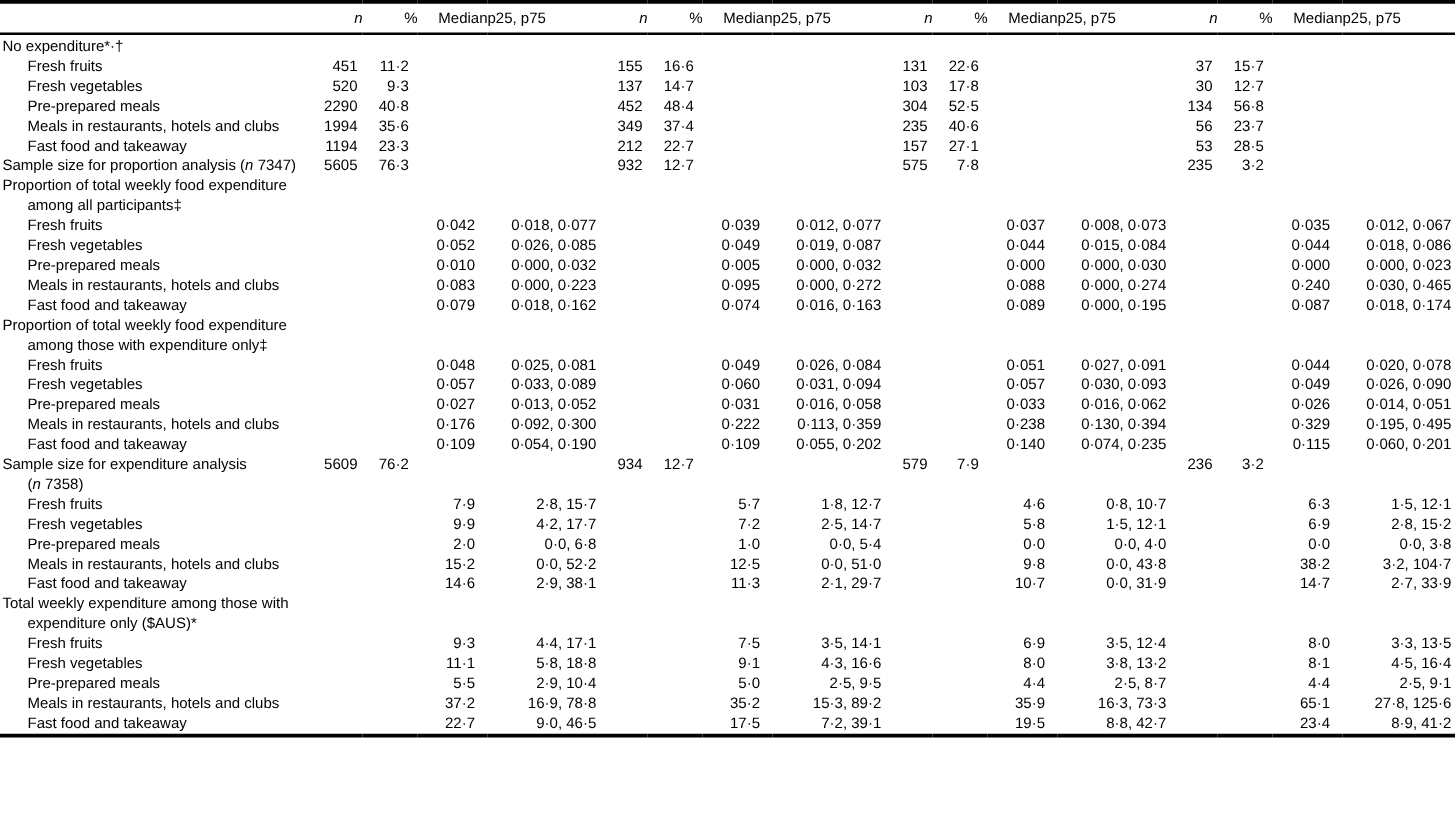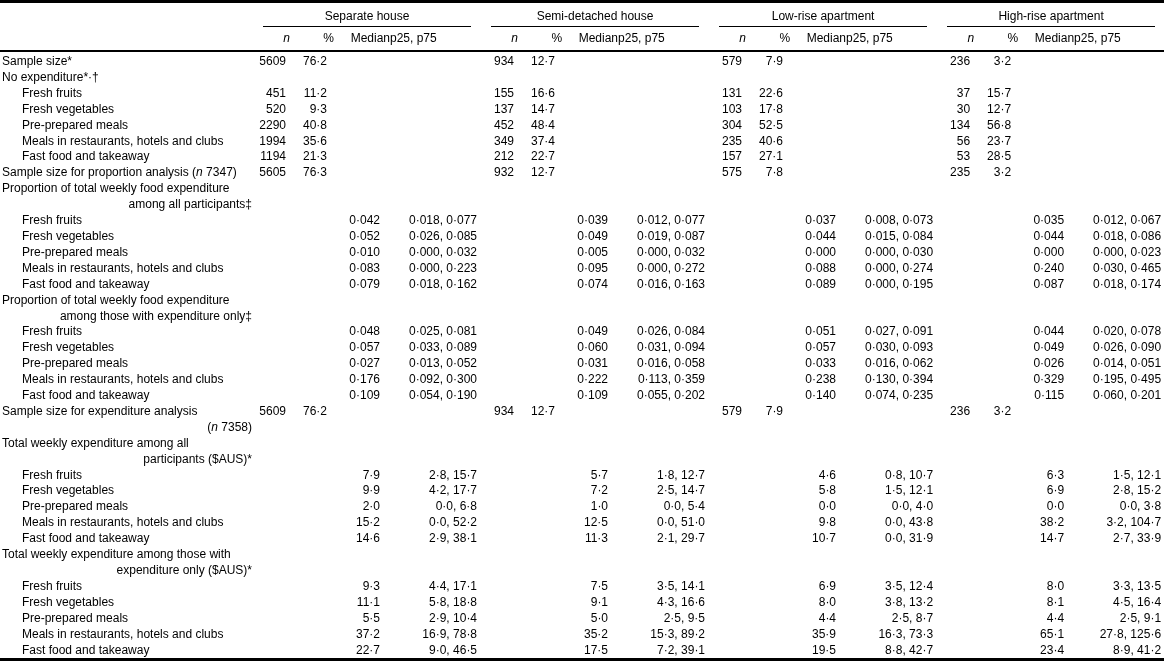--- a/index.html
+++ b/index.html
@@ -14,21 +14,21 @@
   thead tr.subrow th{padding:4px 0 5px;border-bottom:2px solid #000;white-space:nowrap;}
   thead th.c0{text-align:right;padding-right:4px;}
   thead th.c1{text-align:right;padding-right:7px;}
   thead th.c2{text-align:right;}
   thead th.c3{text-align:left;}
   
   tbody td{line-height:15.9px;white-space:nowrap;}
   tbody tr:first-child td{padding-top:2px;}
   td.lbl{text-align:left;padding-left:2px;}
   td.lbl .ind{padding-left:20px;}
-  td.lbl .cont{padding-left:20px;text-align:right;}
+  td.lbl .cont{padding-left:20px;}
   td.c0{text-align:right;padding-right:4px;}
   td.c1{text-align:right;padding-right:7px;}
   td.c2{text-align:right;padding-right:10px;}
   td.c3{text-align:right;padding-right:3px;}
   .it{font-style:italic;}
 </style>
 </head>
 <body>
 
 <table id="tbl">
@@ -45,35 +45,20 @@
       <col style="width: 38px;">
       <col style="width: 44px;">
       <col style="width: 56px;">
       <col style="width: 90px;">
       <col style="width: 38px;">
       <col style="width: 44px;">
       <col style="width: 56px;">
       <col style="width: 90px;">
     </colgroup>
     <thead>
-      <tr class="grouprow">
-        <th class="lbl"></th>
-        <th class="grp" colspan="4">
-          <span class="spanner">Separate house</span>
-        </th>
-        <th class="grp" colspan="4">
-          <span class="spanner">Semi-detached house</span>
-        </th>
-        <th class="grp" colspan="4">
-          <span class="spanner">Low-rise apartment</span>
-        </th>
-        <th class="grp" colspan="4">
-          <span class="spanner">High-rise apartment</span>
-        </th>
-      </tr>
       <tr class="subrow">
         <th class="lbl"></th>
         <th class="sub c0"><span class="it">n</span></th>
         <th class="sub c1"><span>%</span></th>
         <th class="sub c2"><span>Median</span></th>
         <th class="sub c3"><span>p25, p75</span></th>
         <th class="sub c0"><span class="it">n</span></th>
         <th class="sub c1"><span>%</span></th>
         <th class="sub c2"><span>Median</span></th>
         <th class="sub c3"><span>p25, p75</span></th>
@@ -83,481 +68,438 @@
         <th class="sub c3"><span>p25, p75</span></th>
         <th class="sub c0"><span class="it">n</span></th>
         <th class="sub c1"><span>%</span></th>
         <th class="sub c2"><span>Median</span></th>
         <th class="sub c3"><span>p25, p75</span></th>
       </tr>
     </thead>
     <tbody>
       <tr>
         <td class="lbl">
-          <div>Sample size*</div>
+          <div>No expenditure*·†</div>
+        </td>
+        <td class="num c0"></td>
+        <td class="num c1"></td>
+        <td class="num c2"></td>
+        <td class="num c3"></td>
+        <td class="num c0"></td>
+        <td class="num c1"></td>
+        <td class="num c2"></td>
+        <td class="num c3"></td>
+        <td class="num c0"></td>
+        <td class="num c1"></td>
+        <td class="num c2"></td>
+        <td class="num c3"></td>
+        <td class="num c0"></td>
+        <td class="num c1"></td>
+        <td class="num c2"></td>
+        <td class="num c3"></td>
+      </tr>
+      <tr>
+        <td class="lbl">
+          <div class="ind">Fresh fruits</div>
+        </td>
+        <td class="num c0">451</td>
+        <td class="num c1">11·2</td>
+        <td class="num c2"></td>
+        <td class="num c3"></td>
+        <td class="num c0">155</td>
+        <td class="num c1">16·6</td>
+        <td class="num c2"></td>
+        <td class="num c3"></td>
+        <td class="num c0">131</td>
+        <td class="num c1">22·6</td>
+        <td class="num c2"></td>
+        <td class="num c3"></td>
+        <td class="num c0">37</td>
+        <td class="num c1">15·7</td>
+        <td class="num c2"></td>
+        <td class="num c3"></td>
+      </tr>
+      <tr>
+        <td class="lbl">
+          <div class="ind">Fresh vegetables</div>
+        </td>
+        <td class="num c0">520</td>
+        <td class="num c1">9·3</td>
+        <td class="num c2"></td>
+        <td class="num c3"></td>
+        <td class="num c0">137</td>
+        <td class="num c1">14·7</td>
+        <td class="num c2"></td>
+        <td class="num c3"></td>
+        <td class="num c0">103</td>
+        <td class="num c1">17·8</td>
+        <td class="num c2"></td>
+        <td class="num c3"></td>
+        <td class="num c0">30</td>
+        <td class="num c1">12·7</td>
+        <td class="num c2"></td>
+        <td class="num c3"></td>
+      </tr>
+      <tr>
+        <td class="lbl">
+          <div class="ind">Pre-prepared meals</div>
+        </td>
+        <td class="num c0">2290</td>
+        <td class="num c1">40·8</td>
+        <td class="num c2"></td>
+        <td class="num c3"></td>
+        <td class="num c0">452</td>
+        <td class="num c1">48·4</td>
+        <td class="num c2"></td>
+        <td class="num c3"></td>
+        <td class="num c0">304</td>
+        <td class="num c1">52·5</td>
+        <td class="num c2"></td>
+        <td class="num c3"></td>
+        <td class="num c0">134</td>
+        <td class="num c1">56·8</td>
+        <td class="num c2"></td>
+        <td class="num c3"></td>
+      </tr>
+      <tr>
+        <td class="lbl">
+          <div class="ind">Meals in restaurants, hotels and clubs</div>
+        </td>
+        <td class="num c0">1994</td>
+        <td class="num c1">35·6</td>
+        <td class="num c2"></td>
+        <td class="num c3"></td>
+        <td class="num c0">349</td>
+        <td class="num c1">37·4</td>
+        <td class="num c2"></td>
+        <td class="num c3"></td>
+        <td class="num c0">235</td>
+        <td class="num c1">40·6</td>
+        <td class="num c2"></td>
+        <td class="num c3"></td>
+        <td class="num c0">56</td>
+        <td class="num c1">23·7</td>
+        <td class="num c2"></td>
+        <td class="num c3"></td>
+      </tr>
+      <tr>
+        <td class="lbl">
+          <div class="ind">Fast food and takeaway</div>
+        </td>
+        <td class="num c0">1194</td>
+        <td class="num c1">23·3</td>
+        <td class="num c2"></td>
+        <td class="num c3"></td>
+        <td class="num c0">212</td>
+        <td class="num c1">22·7</td>
+        <td class="num c2"></td>
+        <td class="num c3"></td>
+        <td class="num c0">157</td>
+        <td class="num c1">27·1</td>
+        <td class="num c2"></td>
+        <td class="num c3"></td>
+        <td class="num c0">53</td>
+        <td class="num c1">28·5</td>
+        <td class="num c2"></td>
+        <td class="num c3"></td>
+      </tr>
+      <tr>
+        <td class="lbl">
+          <div><span>Sample size for proportion analysis (</span><span class="it">n</span><span> 7347)</span></div>
+        </td>
+        <td class="num c0">5605</td>
+        <td class="num c1">76·3</td>
+        <td class="num c2"></td>
+        <td class="num c3"></td>
+        <td class="num c0">932</td>
+        <td class="num c1">12·7</td>
+        <td class="num c2"></td>
+        <td class="num c3"></td>
+        <td class="num c0">575</td>
+        <td class="num c1">7·8</td>
+        <td class="num c2"></td>
+        <td class="num c3"></td>
+        <td class="num c0">235</td>
+        <td class="num c1">3·2</td>
+        <td class="num c2"></td>
+        <td class="num c3"></td>
+      </tr>
+      <tr>
+        <td class="lbl">
+          <div>Proportion of total weekly food expenditure</div>
+          <div class="cont">among all participants‡</div>
+        </td>
+        <td class="num c0"></td>
+        <td class="num c1"></td>
+        <td class="num c2"></td>
+        <td class="num c3"></td>
+        <td class="num c0"></td>
+        <td class="num c1"></td>
+        <td class="num c2"></td>
+        <td class="num c3"></td>
+        <td class="num c0"></td>
+        <td class="num c1"></td>
+        <td class="num c2"></td>
+        <td class="num c3"></td>
+        <td class="num c0"></td>
+        <td class="num c1"></td>
+        <td class="num c2"></td>
+        <td class="num c3"></td>
+      </tr>
+      <tr>
+        <td class="lbl">
+          <div class="ind">Fresh fruits</div>
+        </td>
+        <td class="num c0"></td>
+        <td class="num c1"></td>
+        <td class="num c2">0·042</td>
+        <td class="num c3">0·018, 0·077</td>
+        <td class="num c0"></td>
+        <td class="num c1"></td>
+        <td class="num c2">0·039</td>
+        <td class="num c3">0·012, 0·077</td>
+        <td class="num c0"></td>
+        <td class="num c1"></td>
+        <td class="num c2">0·037</td>
+        <td class="num c3">0·008, 0·073</td>
+        <td class="num c0"></td>
+        <td class="num c1"></td>
+        <td class="num c2">0·035</td>
+        <td class="num c3">0·012, 0·067</td>
+      </tr>
+      <tr>
+        <td class="lbl">
+          <div class="ind">Fresh vegetables</div>
+        </td>
+        <td class="num c0"></td>
+        <td class="num c1"></td>
+        <td class="num c2">0·052</td>
+        <td class="num c3">0·026, 0·085</td>
+        <td class="num c0"></td>
+        <td class="num c1"></td>
+        <td class="num c2">0·049</td>
+        <td class="num c3">0·019, 0·087</td>
+        <td class="num c0"></td>
+        <td class="num c1"></td>
+        <td class="num c2">0·044</td>
+        <td class="num c3">0·015, 0·084</td>
+        <td class="num c0"></td>
+        <td class="num c1"></td>
+        <td class="num c2">0·044</td>
+        <td class="num c3">0·018, 0·086</td>
+      </tr>
+      <tr>
+        <td class="lbl">
+          <div class="ind">Pre-prepared meals</div>
+        </td>
+        <td class="num c0"></td>
+        <td class="num c1"></td>
+        <td class="num c2">0·010</td>
+        <td class="num c3">0·000, 0·032</td>
+        <td class="num c0"></td>
+        <td class="num c1"></td>
+        <td class="num c2">0·005</td>
+        <td class="num c3">0·000, 0·032</td>
+        <td class="num c0"></td>
+        <td class="num c1"></td>
+        <td class="num c2">0·000</td>
+        <td class="num c3">0·000, 0·030</td>
+        <td class="num c0"></td>
+        <td class="num c1"></td>
+        <td class="num c2">0·000</td>
+        <td class="num c3">0·000, 0·023</td>
+      </tr>
+      <tr>
+        <td class="lbl">
+          <div class="ind">Meals in restaurants, hotels and clubs</div>
+        </td>
+        <td class="num c0"></td>
+        <td class="num c1"></td>
+        <td class="num c2">0·083</td>
+        <td class="num c3">0·000, 0·223</td>
+        <td class="num c0"></td>
+        <td class="num c1"></td>
+        <td class="num c2">0·095</td>
+        <td class="num c3">0·000, 0·272</td>
+        <td class="num c0"></td>
+        <td class="num c1"></td>
+        <td class="num c2">0·088</td>
+        <td class="num c3">0·000, 0·274</td>
+        <td class="num c0"></td>
+        <td class="num c1"></td>
+        <td class="num c2">0·240</td>
+        <td class="num c3">0·030, 0·465</td>
+      </tr>
+      <tr>
+        <td class="lbl">
+          <div class="ind">Fast food and takeaway</div>
+        </td>
+        <td class="num c0"></td>
+        <td class="num c1"></td>
+        <td class="num c2">0·079</td>
+        <td class="num c3">0·018, 0·162</td>
+        <td class="num c0"></td>
+        <td class="num c1"></td>
+        <td class="num c2">0·074</td>
+        <td class="num c3">0·016, 0·163</td>
+        <td class="num c0"></td>
+        <td class="num c1"></td>
+        <td class="num c2">0·089</td>
+        <td class="num c3">0·000, 0·195</td>
+        <td class="num c0"></td>
+        <td class="num c1"></td>
+        <td class="num c2">0·087</td>
+        <td class="num c3">0·018, 0·174</td>
+      </tr>
+      <tr>
+        <td class="lbl">
+          <div>Proportion of total weekly food expenditure</div>
+          <div class="cont">among those with expenditure only‡</div>
+        </td>
+        <td class="num c0"></td>
+        <td class="num c1"></td>
+        <td class="num c2"></td>
+        <td class="num c3"></td>
+        <td class="num c0"></td>
+        <td class="num c1"></td>
+        <td class="num c2"></td>
+        <td class="num c3"></td>
+        <td class="num c0"></td>
+        <td class="num c1"></td>
+        <td class="num c2"></td>
+        <td class="num c3"></td>
+        <td class="num c0"></td>
+        <td class="num c1"></td>
+        <td class="num c2"></td>
+        <td class="num c3"></td>
+      </tr>
+      <tr>
+        <td class="lbl">
+          <div class="ind">Fresh fruits</div>
+        </td>
+        <td class="num c0"></td>
+        <td class="num c1"></td>
+        <td class="num c2">0·048</td>
+        <td class="num c3">0·025, 0·081</td>
+        <td class="num c0"></td>
+        <td class="num c1"></td>
+        <td class="num c2">0·049</td>
+        <td class="num c3">0·026, 0·084</td>
+        <td class="num c0"></td>
+        <td class="num c1"></td>
+        <td class="num c2">0·051</td>
+        <td class="num c3">0·027, 0·091</td>
+        <td class="num c0"></td>
+        <td class="num c1"></td>
+        <td class="num c2">0·044</td>
+        <td class="num c3">0·020, 0·078</td>
+      </tr>
+      <tr>
+        <td class="lbl">
+          <div class="ind">Fresh vegetables</div>
+        </td>
+        <td class="num c0"></td>
+        <td class="num c1"></td>
+        <td class="num c2">0·057</td>
+        <td class="num c3">0·033, 0·089</td>
+        <td class="num c0"></td>
+        <td class="num c1"></td>
+        <td class="num c2">0·060</td>
+        <td class="num c3">0·031, 0·094</td>
+        <td class="num c0"></td>
+        <td class="num c1"></td>
+        <td class="num c2">0·057</td>
+        <td class="num c3">0·030, 0·093</td>
+        <td class="num c0"></td>
+        <td class="num c1"></td>
+        <td class="num c2">0·049</td>
+        <td class="num c3">0·026, 0·090</td>
+      </tr>
+      <tr>
+        <td class="lbl">
+          <div class="ind">Pre-prepared meals</div>
+        </td>
+        <td class="num c0"></td>
+        <td class="num c1"></td>
+        <td class="num c2">0·027</td>
+        <td class="num c3">0·013, 0·052</td>
+        <td class="num c0"></td>
+        <td class="num c1"></td>
+        <td class="num c2">0·031</td>
+        <td class="num c3">0·016, 0·058</td>
+        <td class="num c0"></td>
+        <td class="num c1"></td>
+        <td class="num c2">0·033</td>
+        <td class="num c3">0·016, 0·062</td>
+        <td class="num c0"></td>
+        <td class="num c1"></td>
+        <td class="num c2">0·026</td>
+        <td class="num c3">0·014, 0·051</td>
+      </tr>
+      <tr>
+        <td class="lbl">
+          <div class="ind">Meals in restaurants, hotels and clubs</div>
+        </td>
+        <td class="num c0"></td>
+        <td class="num c1"></td>
+        <td class="num c2">0·176</td>
+        <td class="num c3">0·092, 0·300</td>
+        <td class="num c0"></td>
+        <td class="num c1"></td>
+        <td class="num c2">0·222</td>
+        <td class="num c3">0·113, 0·359</td>
+        <td class="num c0"></td>
+        <td class="num c1"></td>
+        <td class="num c2">0·238</td>
+        <td class="num c3">0·130, 0·394</td>
+        <td class="num c0"></td>
+        <td class="num c1"></td>
+        <td class="num c2">0·329</td>
+        <td class="num c3">0·195, 0·495</td>
+      </tr>
+      <tr>
+        <td class="lbl">
+          <div class="ind">Fast food and takeaway</div>
+        </td>
+        <td class="num c0"></td>
+        <td class="num c1"></td>
+        <td class="num c2">0·109</td>
+        <td class="num c3">0·054, 0·190</td>
+        <td class="num c0"></td>
+        <td class="num c1"></td>
+        <td class="num c2">0·109</td>
+        <td class="num c3">0·055, 0·202</td>
+        <td class="num c0"></td>
+        <td class="num c1"></td>
+        <td class="num c2">0·140</td>
+        <td class="num c3">0·074, 0·235</td>
+        <td class="num c0"></td>
+        <td class="num c1"></td>
+        <td class="num c2">0·115</td>
+        <td class="num c3">0·060, 0·201</td>
+      </tr>
+      <tr>
+        <td class="lbl">
+          <div>Sample size for expenditure analysis</div>
+          <div class="cont"><span>(</span><span class="it">n</span><span> 7358)</span></div>
         </td>
         <td class="num c0">5609</td>
         <td class="num c1">76·2</td>
         <td class="num c2"></td>
         <td class="num c3"></td>
         <td class="num c0">934</td>
         <td class="num c1">12·7</td>
         <td class="num c2"></td>
         <td class="num c3"></td>
         <td class="num c0">579</td>
         <td class="num c1">7·9</td>
         <td class="num c2"></td>
         <td class="num c3"></td>
         <td class="num c0">236</td>
         <td class="num c1">3·2</td>
-        <td class="num c2"></td>
-        <td class="num c3"></td>
-      </tr>
-      <tr>
-        <td class="lbl">
-          <div>No expenditure*·†</div>
-        </td>
-        <td class="num c0"></td>
-        <td class="num c1"></td>
-        <td class="num c2"></td>
-        <td class="num c3"></td>
-        <td class="num c0"></td>
-        <td class="num c1"></td>
-        <td class="num c2"></td>
-        <td class="num c3"></td>
-        <td class="num c0"></td>
-        <td class="num c1"></td>
-        <td class="num c2"></td>
-        <td class="num c3"></td>
-        <td class="num c0"></td>
-        <td class="num c1"></td>
-        <td class="num c2"></td>
-        <td class="num c3"></td>
-      </tr>
-      <tr>
-        <td class="lbl">
-          <div class="ind">Fresh fruits</div>
-        </td>
-        <td class="num c0">451</td>
-        <td class="num c1">11·2</td>
-        <td class="num c2"></td>
-        <td class="num c3"></td>
-        <td class="num c0">155</td>
-        <td class="num c1">16·6</td>
-        <td class="num c2"></td>
-        <td class="num c3"></td>
-        <td class="num c0">131</td>
-        <td class="num c1">22·6</td>
-        <td class="num c2"></td>
-        <td class="num c3"></td>
-        <td class="num c0">37</td>
-        <td class="num c1">15·7</td>
-        <td class="num c2"></td>
-        <td class="num c3"></td>
-      </tr>
-      <tr>
-        <td class="lbl">
-          <div class="ind">Fresh vegetables</div>
-        </td>
-        <td class="num c0">520</td>
-        <td class="num c1">9·3</td>
-        <td class="num c2"></td>
-        <td class="num c3"></td>
-        <td class="num c0">137</td>
-        <td class="num c1">14·7</td>
-        <td class="num c2"></td>
-        <td class="num c3"></td>
-        <td class="num c0">103</td>
-        <td class="num c1">17·8</td>
-        <td class="num c2"></td>
-        <td class="num c3"></td>
-        <td class="num c0">30</td>
-        <td class="num c1">12·7</td>
-        <td class="num c2"></td>
-        <td class="num c3"></td>
-      </tr>
-      <tr>
-        <td class="lbl">
-          <div class="ind">Pre-prepared meals</div>
-        </td>
-        <td class="num c0">2290</td>
-        <td class="num c1">40·8</td>
-        <td class="num c2"></td>
-        <td class="num c3"></td>
-        <td class="num c0">452</td>
-        <td class="num c1">48·4</td>
-        <td class="num c2"></td>
-        <td class="num c3"></td>
-        <td class="num c0">304</td>
-        <td class="num c1">52·5</td>
-        <td class="num c2"></td>
-        <td class="num c3"></td>
-        <td class="num c0">134</td>
-        <td class="num c1">56·8</td>
-        <td class="num c2"></td>
-        <td class="num c3"></td>
-      </tr>
-      <tr>
-        <td class="lbl">
-          <div class="ind">Meals in restaurants, hotels and clubs</div>
-        </td>
-        <td class="num c0">1994</td>
-        <td class="num c1">35·6</td>
-        <td class="num c2"></td>
-        <td class="num c3"></td>
-        <td class="num c0">349</td>
-        <td class="num c1">37·4</td>
-        <td class="num c2"></td>
-        <td class="num c3"></td>
-        <td class="num c0">235</td>
-        <td class="num c1">40·6</td>
-        <td class="num c2"></td>
-        <td class="num c3"></td>
-        <td class="num c0">56</td>
-        <td class="num c1">23·7</td>
-        <td class="num c2"></td>
-        <td class="num c3"></td>
-      </tr>
-      <tr>
-        <td class="lbl">
-          <div class="ind">Fast food and takeaway</div>
-        </td>
-        <td class="num c0">1194</td>
-        <td class="num c1">21·3</td>
-        <td class="num c2"></td>
-        <td class="num c3"></td>
-        <td class="num c0">212</td>
-        <td class="num c1">22·7</td>
-        <td class="num c2"></td>
-        <td class="num c3"></td>
-        <td class="num c0">157</td>
-        <td class="num c1">27·1</td>
-        <td class="num c2"></td>
-        <td class="num c3"></td>
-        <td class="num c0">53</td>
-        <td class="num c1">28·5</td>
-        <td class="num c2"></td>
-        <td class="num c3"></td>
-      </tr>
-      <tr>
-        <td class="lbl">
-          <div><span>Sample size for proportion analysis (</span><span class="it">n</span><span> 7347)</span></div>
-        </td>
-        <td class="num c0">5605</td>
-        <td class="num c1">76·3</td>
-        <td class="num c2"></td>
-        <td class="num c3"></td>
-        <td class="num c0">932</td>
-        <td class="num c1">12·7</td>
-        <td class="num c2"></td>
-        <td class="num c3"></td>
-        <td class="num c0">575</td>
-        <td class="num c1">7·8</td>
-        <td class="num c2"></td>
-        <td class="num c3"></td>
-        <td class="num c0">235</td>
-        <td class="num c1">3·2</td>
-        <td class="num c2"></td>
-        <td class="num c3"></td>
-      </tr>
-      <tr>
-        <td class="lbl">
-          <div>Proportion of total weekly food expenditure</div>
-          <div class="cont">among all participants‡</div>
-        </td>
-        <td class="num c0"></td>
-        <td class="num c1"></td>
-        <td class="num c2"></td>
-        <td class="num c3"></td>
-        <td class="num c0"></td>
-        <td class="num c1"></td>
-        <td class="num c2"></td>
-        <td class="num c3"></td>
-        <td class="num c0"></td>
-        <td class="num c1"></td>
-        <td class="num c2"></td>
-        <td class="num c3"></td>
-        <td class="num c0"></td>
-        <td class="num c1"></td>
-        <td class="num c2"></td>
-        <td class="num c3"></td>
-      </tr>
-      <tr>
-        <td class="lbl">
-          <div class="ind">Fresh fruits</div>
-        </td>
-        <td class="num c0"></td>
-        <td class="num c1"></td>
-        <td class="num c2">0·042</td>
-        <td class="num c3">0·018, 0·077</td>
-        <td class="num c0"></td>
-        <td class="num c1"></td>
-        <td class="num c2">0·039</td>
-        <td class="num c3">0·012, 0·077</td>
-        <td class="num c0"></td>
-        <td class="num c1"></td>
-        <td class="num c2">0·037</td>
-        <td class="num c3">0·008, 0·073</td>
-        <td class="num c0"></td>
-        <td class="num c1"></td>
-        <td class="num c2">0·035</td>
-        <td class="num c3">0·012, 0·067</td>
-      </tr>
-      <tr>
-        <td class="lbl">
-          <div class="ind">Fresh vegetables</div>
-        </td>
-        <td class="num c0"></td>
-        <td class="num c1"></td>
-        <td class="num c2">0·052</td>
-        <td class="num c3">0·026, 0·085</td>
-        <td class="num c0"></td>
-        <td class="num c1"></td>
-        <td class="num c2">0·049</td>
-        <td class="num c3">0·019, 0·087</td>
-        <td class="num c0"></td>
-        <td class="num c1"></td>
-        <td class="num c2">0·044</td>
-        <td class="num c3">0·015, 0·084</td>
-        <td class="num c0"></td>
-        <td class="num c1"></td>
-        <td class="num c2">0·044</td>
-        <td class="num c3">0·018, 0·086</td>
-      </tr>
-      <tr>
-        <td class="lbl">
-          <div class="ind">Pre-prepared meals</div>
-        </td>
-        <td class="num c0"></td>
-        <td class="num c1"></td>
-        <td class="num c2">0·010</td>
-        <td class="num c3">0·000, 0·032</td>
-        <td class="num c0"></td>
-        <td class="num c1"></td>
-        <td class="num c2">0·005</td>
-        <td class="num c3">0·000, 0·032</td>
-        <td class="num c0"></td>
-        <td class="num c1"></td>
-        <td class="num c2">0·000</td>
-        <td class="num c3">0·000, 0·030</td>
-        <td class="num c0"></td>
-        <td class="num c1"></td>
-        <td class="num c2">0·000</td>
-        <td class="num c3">0·000, 0·023</td>
-      </tr>
-      <tr>
-        <td class="lbl">
-          <div class="ind">Meals in restaurants, hotels and clubs</div>
-        </td>
-        <td class="num c0"></td>
-        <td class="num c1"></td>
-        <td class="num c2">0·083</td>
-        <td class="num c3">0·000, 0·223</td>
-        <td class="num c0"></td>
-        <td class="num c1"></td>
-        <td class="num c2">0·095</td>
-        <td class="num c3">0·000, 0·272</td>
-        <td class="num c0"></td>
-        <td class="num c1"></td>
-        <td class="num c2">0·088</td>
-        <td class="num c3">0·000, 0·274</td>
-        <td class="num c0"></td>
-        <td class="num c1"></td>
-        <td class="num c2">0·240</td>
-        <td class="num c3">0·030, 0·465</td>
-      </tr>
-      <tr>
-        <td class="lbl">
-          <div class="ind">Fast food and takeaway</div>
-        </td>
-        <td class="num c0"></td>
-        <td class="num c1"></td>
-        <td class="num c2">0·079</td>
-        <td class="num c3">0·018, 0·162</td>
-        <td class="num c0"></td>
-        <td class="num c1"></td>
-        <td class="num c2">0·074</td>
-        <td class="num c3">0·016, 0·163</td>
-        <td class="num c0"></td>
-        <td class="num c1"></td>
-        <td class="num c2">0·089</td>
-        <td class="num c3">0·000, 0·195</td>
-        <td class="num c0"></td>
-        <td class="num c1"></td>
-        <td class="num c2">0·087</td>
-        <td class="num c3">0·018, 0·174</td>
-      </tr>
-      <tr>
-        <td class="lbl">
-          <div>Proportion of total weekly food expenditure</div>
-          <div class="cont">among those with expenditure only‡</div>
-        </td>
-        <td class="num c0"></td>
-        <td class="num c1"></td>
-        <td class="num c2"></td>
-        <td class="num c3"></td>
-        <td class="num c0"></td>
-        <td class="num c1"></td>
-        <td class="num c2"></td>
-        <td class="num c3"></td>
-        <td class="num c0"></td>
-        <td class="num c1"></td>
-        <td class="num c2"></td>
-        <td class="num c3"></td>
-        <td class="num c0"></td>
-        <td class="num c1"></td>
-        <td class="num c2"></td>
-        <td class="num c3"></td>
-      </tr>
-      <tr>
-        <td class="lbl">
-          <div class="ind">Fresh fruits</div>
-        </td>
-        <td class="num c0"></td>
-        <td class="num c1"></td>
-        <td class="num c2">0·048</td>
-        <td class="num c3">0·025, 0·081</td>
-        <td class="num c0"></td>
-        <td class="num c1"></td>
-        <td class="num c2">0·049</td>
-        <td class="num c3">0·026, 0·084</td>
-        <td class="num c0"></td>
-        <td class="num c1"></td>
-        <td class="num c2">0·051</td>
-        <td class="num c3">0·027, 0·091</td>
-        <td class="num c0"></td>
-        <td class="num c1"></td>
-        <td class="num c2">0·044</td>
-        <td class="num c3">0·020, 0·078</td>
-      </tr>
-      <tr>
-        <td class="lbl">
-          <div class="ind">Fresh vegetables</div>
-        </td>
-        <td class="num c0"></td>
-        <td class="num c1"></td>
-        <td class="num c2">0·057</td>
-        <td class="num c3">0·033, 0·089</td>
-        <td class="num c0"></td>
-        <td class="num c1"></td>
-        <td class="num c2">0·060</td>
-        <td class="num c3">0·031, 0·094</td>
-        <td class="num c0"></td>
-        <td class="num c1"></td>
-        <td class="num c2">0·057</td>
-        <td class="num c3">0·030, 0·093</td>
-        <td class="num c0"></td>
-        <td class="num c1"></td>
-        <td class="num c2">0·049</td>
-        <td class="num c3">0·026, 0·090</td>
-      </tr>
-      <tr>
-        <td class="lbl">
-          <div class="ind">Pre-prepared meals</div>
-        </td>
-        <td class="num c0"></td>
-        <td class="num c1"></td>
-        <td class="num c2">0·027</td>
-        <td class="num c3">0·013, 0·052</td>
-        <td class="num c0"></td>
-        <td class="num c1"></td>
-        <td class="num c2">0·031</td>
-        <td class="num c3">0·016, 0·058</td>
-        <td class="num c0"></td>
-        <td class="num c1"></td>
-        <td class="num c2">0·033</td>
-        <td class="num c3">0·016, 0·062</td>
-        <td class="num c0"></td>
-        <td class="num c1"></td>
-        <td class="num c2">0·026</td>
-        <td class="num c3">0·014, 0·051</td>
-      </tr>
-      <tr>
-        <td class="lbl">
-          <div class="ind">Meals in restaurants, hotels and clubs</div>
-        </td>
-        <td class="num c0"></td>
-        <td class="num c1"></td>
-        <td class="num c2">0·176</td>
-        <td class="num c3">0·092, 0·300</td>
-        <td class="num c0"></td>
-        <td class="num c1"></td>
-        <td class="num c2">0·222</td>
-        <td class="num c3">0·113, 0·359</td>
-        <td class="num c0"></td>
-        <td class="num c1"></td>
-        <td class="num c2">0·238</td>
-        <td class="num c3">0·130, 0·394</td>
-        <td class="num c0"></td>
-        <td class="num c1"></td>
-        <td class="num c2">0·329</td>
-        <td class="num c3">0·195, 0·495</td>
-      </tr>
-      <tr>
-        <td class="lbl">
-          <div class="ind">Fast food and takeaway</div>
-        </td>
-        <td class="num c0"></td>
-        <td class="num c1"></td>
-        <td class="num c2">0·109</td>
-        <td class="num c3">0·054, 0·190</td>
-        <td class="num c0"></td>
-        <td class="num c1"></td>
-        <td class="num c2">0·109</td>
-        <td class="num c3">0·055, 0·202</td>
-        <td class="num c0"></td>
-        <td class="num c1"></td>
-        <td class="num c2">0·140</td>
-        <td class="num c3">0·074, 0·235</td>
-        <td class="num c0"></td>
-        <td class="num c1"></td>
-        <td class="num c2">0·115</td>
-        <td class="num c3">0·060, 0·201</td>
-      </tr>
-      <tr>
-        <td class="lbl">
-          <div>Sample size for expenditure analysis</div>
-          <div class="cont"><span>(</span><span class="it">n</span><span> 7358)</span></div>
-        </td>
-        <td class="num c0">5609</td>
-        <td class="num c1">76·2</td>
-        <td class="num c2"></td>
-        <td class="num c3"></td>
-        <td class="num c0">934</td>
-        <td class="num c1">12·7</td>
-        <td class="num c2"></td>
-        <td class="num c3"></td>
-        <td class="num c0">579</td>
-        <td class="num c1">7·9</td>
-        <td class="num c2"></td>
-        <td class="num c3"></td>
-        <td class="num c0">236</td>
-        <td class="num c1">3·2</td>
-        <td class="num c2"></td>
-        <td class="num c3"></td>
-      </tr>
-      <tr>
-        <td class="lbl">
-          <div>Total weekly expenditure among all</div>
-          <div class="cont">participants ($AUS)*</div>
-        </td>
-        <td class="num c0"></td>
-        <td class="num c1"></td>
-        <td class="num c2"></td>
-        <td class="num c3"></td>
-        <td class="num c0"></td>
-        <td class="num c1"></td>
-        <td class="num c2"></td>
-        <td class="num c3"></td>
-        <td class="num c0"></td>
-        <td class="num c1"></td>
-        <td class="num c2"></td>
-        <td class="num c3"></td>
-        <td class="num c0"></td>
-        <td class="num c1"></td>
         <td class="num c2"></td>
         <td class="num c3"></td>
       </tr>
       <tr>
         <td class="lbl">
           <div class="ind">Fresh fruits</div>
         </td>
         <td class="num c0"></td>
         <td class="num c1"></td>
         <td class="num c2">7·9</td>

